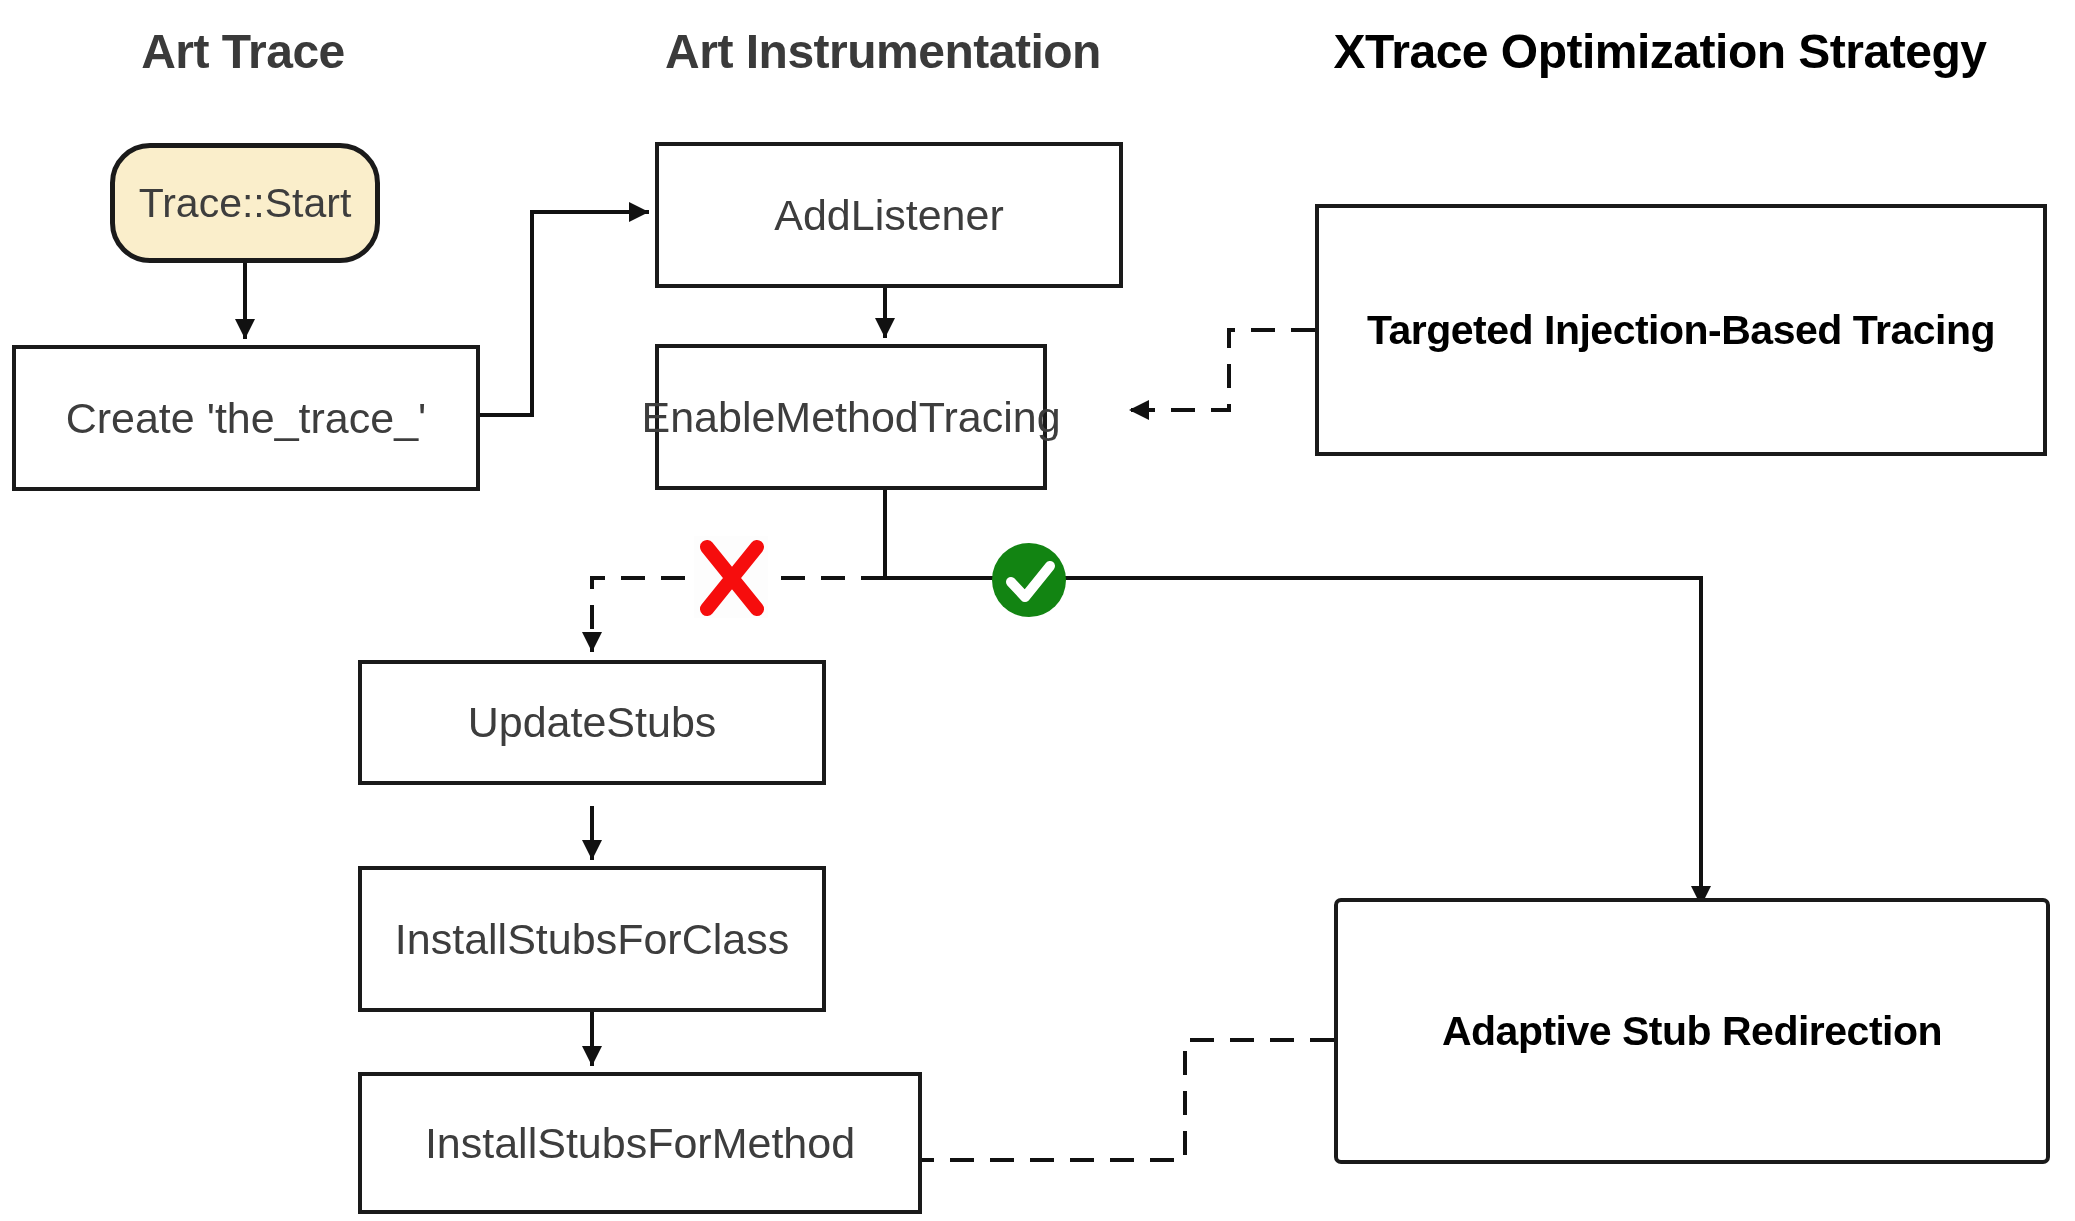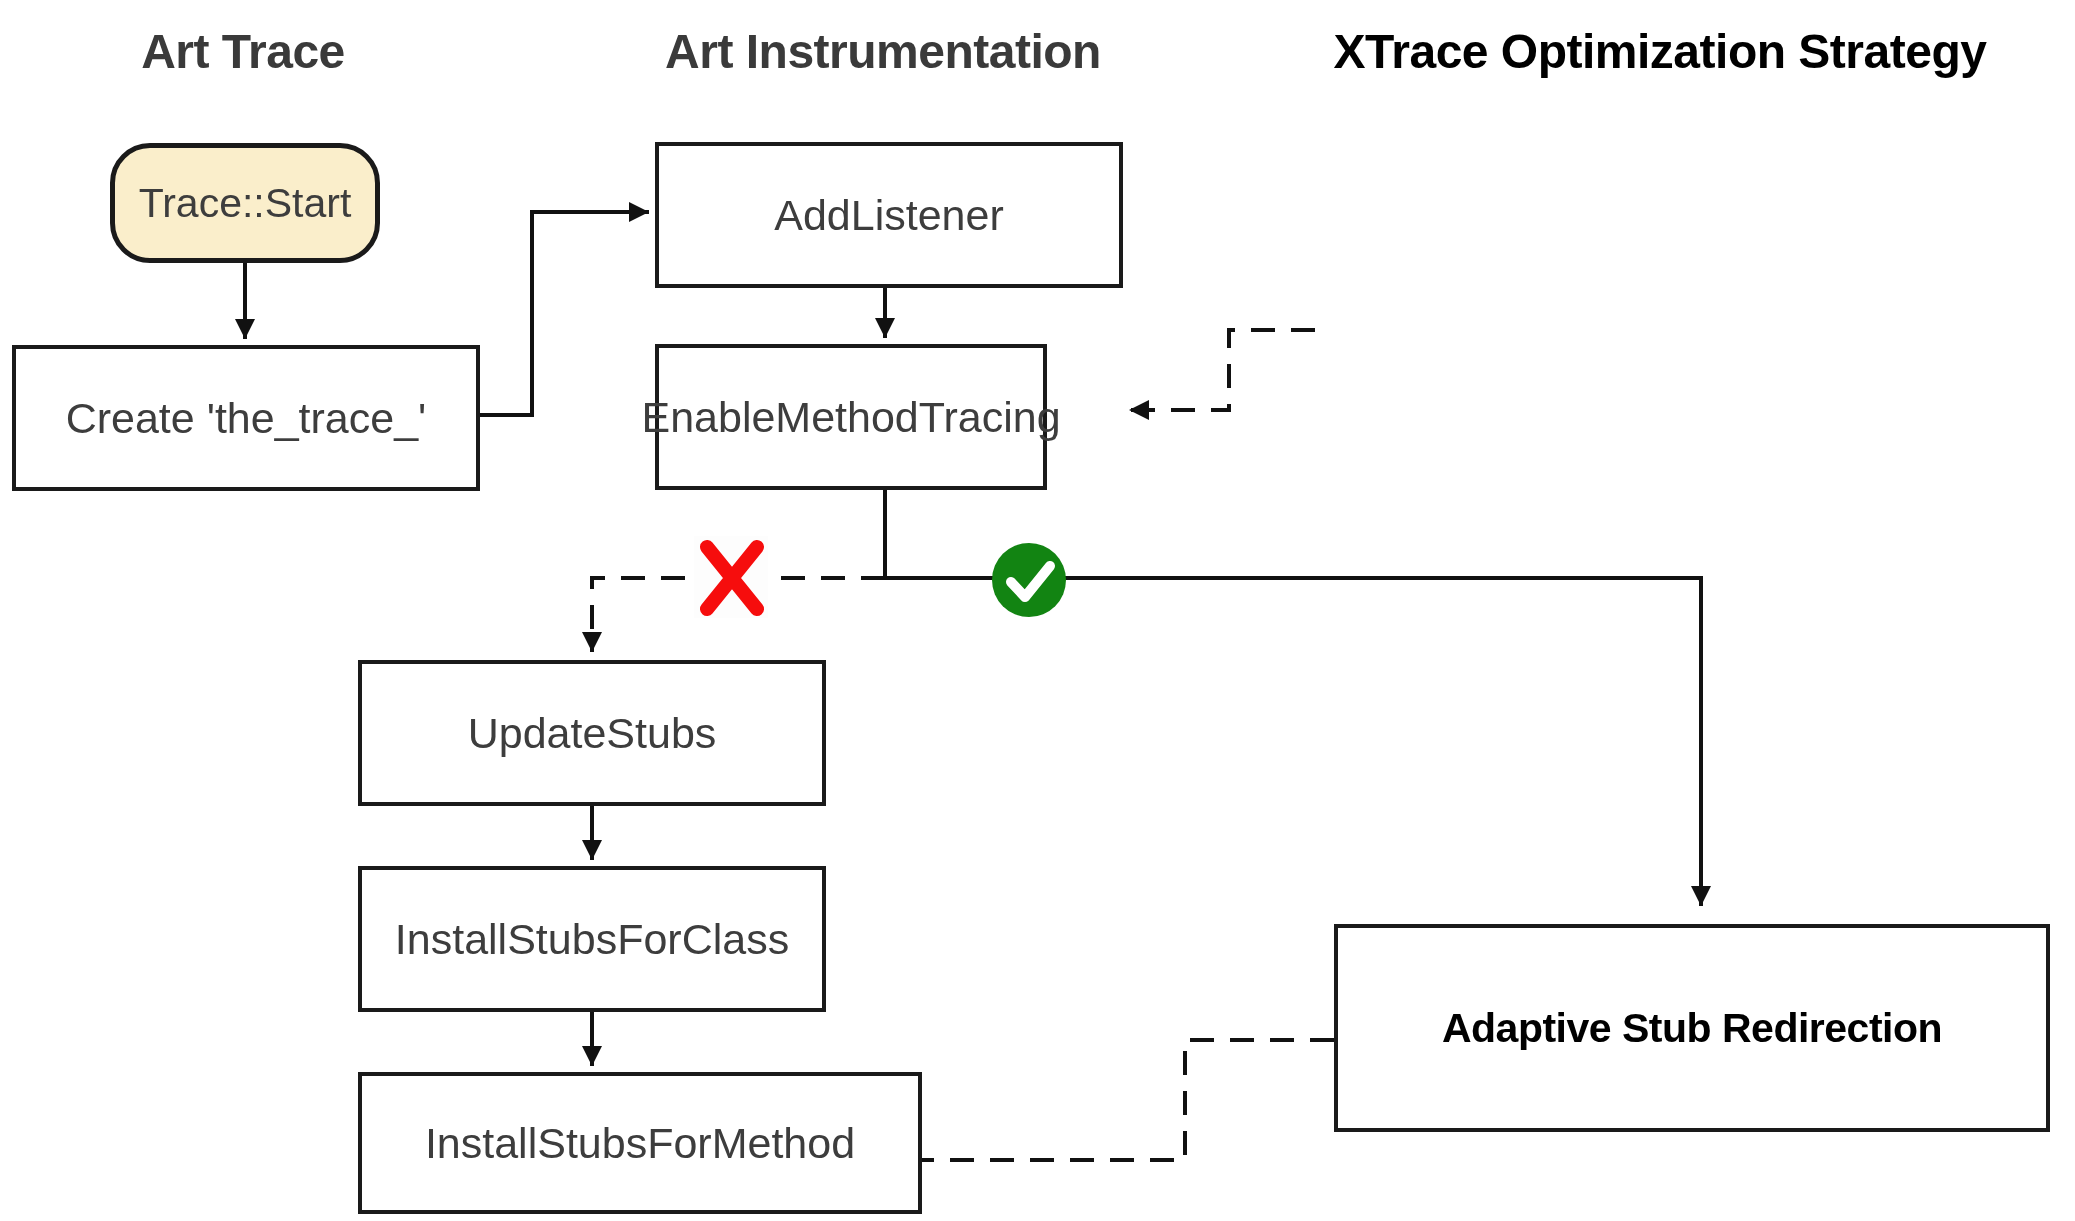--- a/index.html
+++ b/index.html
@@ -109,22 +109,23 @@
   <div class="heading strategy-col" style="left:1660px;top:24px;">XTrace Optimization Strategy</div>
 
   <div class="node start" style="left:110px;top:143px;width:270px;height:120px;">Trace::Start</div>
 
   <div class="node" style="left:655px;top:142px;width:468px;height:146px;">AddListener</div>
 
   <div class="node" style="left:12px;top:345px;width:468px;height:146px;">Create 'the_trace_'</div>
 
   <div class="node" style="left:655px;top:344px;width:392px;height:146px;">EnableMethodTracing</div>
 
+  <div class="node strategy" style="left:1315px;top:204px;width:732px;height:252px;">Targeted Injection-Based Tracing</div>
 
-  <div class="node" style="left:358px;top:660px;width:468px;height:146px;">UpdateStubs</div>
+  <div class="node" style="left:358px;top:660px;width:468px;height:125px;">UpdateStubs</div>
 
   <div class="node" style="left:358px;top:866px;width:468px;height:146px;">InstallStubsForClass</div>
 
   <div class="node" style="left:358px;top:1072px;width:564px;height:142px;">InstallStubsForMethod</div>
 
-  <div class="node strategy" style="left:1334px;top:924px;width:716px;height:208px;">Adaptive Stub Redirection</div>
+  <div class="node strategy" style="left:1334px;top:898px;width:716px;height:266px;border-radius:7px;">Adaptive Stub Redirection</div>
 
 </div>
 
 </body></html>

